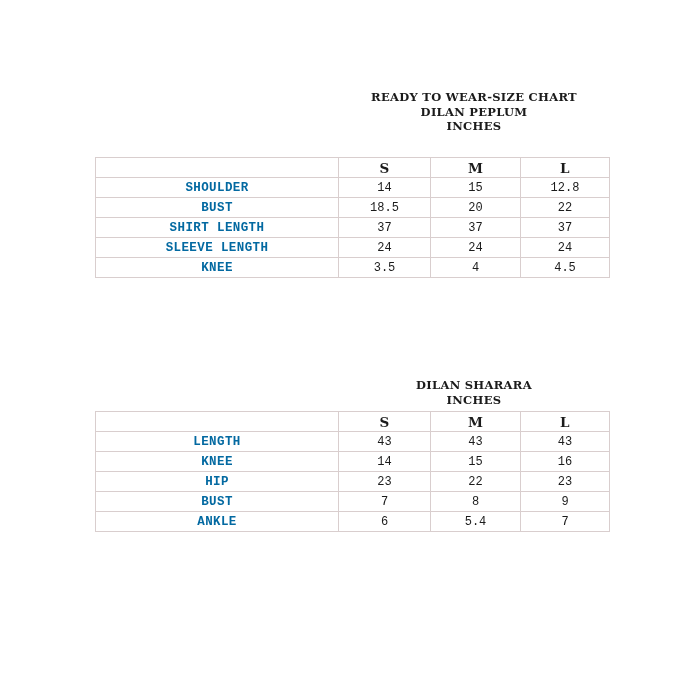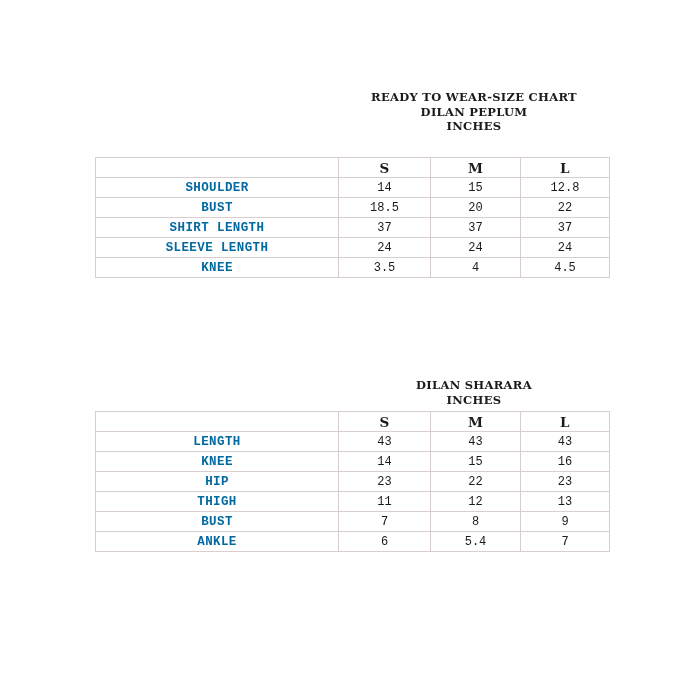--- a/index.html
+++ b/index.html
@@ -166,26 +166,20 @@
           <td class="value-cell">15</td>
           <td class="value-cell">16</td>
         </tr>
         <tr>
           <td class="label-cell">HIP</td>
           <td class="value-cell">23</td>
           <td class="value-cell">22</td>
           <td class="value-cell">23</td>
         </tr>
         <tr>
-          <td class="label-cell">THIGH</td>
-          <td class="value-cell">11</td>
-          <td class="value-cell">12</td>
-          <td class="value-cell">13</td>
-        </tr>
-        <tr>
           <td class="label-cell">BUST</td>
           <td class="value-cell">7</td>
           <td class="value-cell">8</td>
           <td class="value-cell">9</td>
         </tr>
         <tr>
           <td class="label-cell">ANKLE</td>
           <td class="value-cell">6</td>
           <td class="value-cell">5.4</td>
           <td class="value-cell">7</td>

